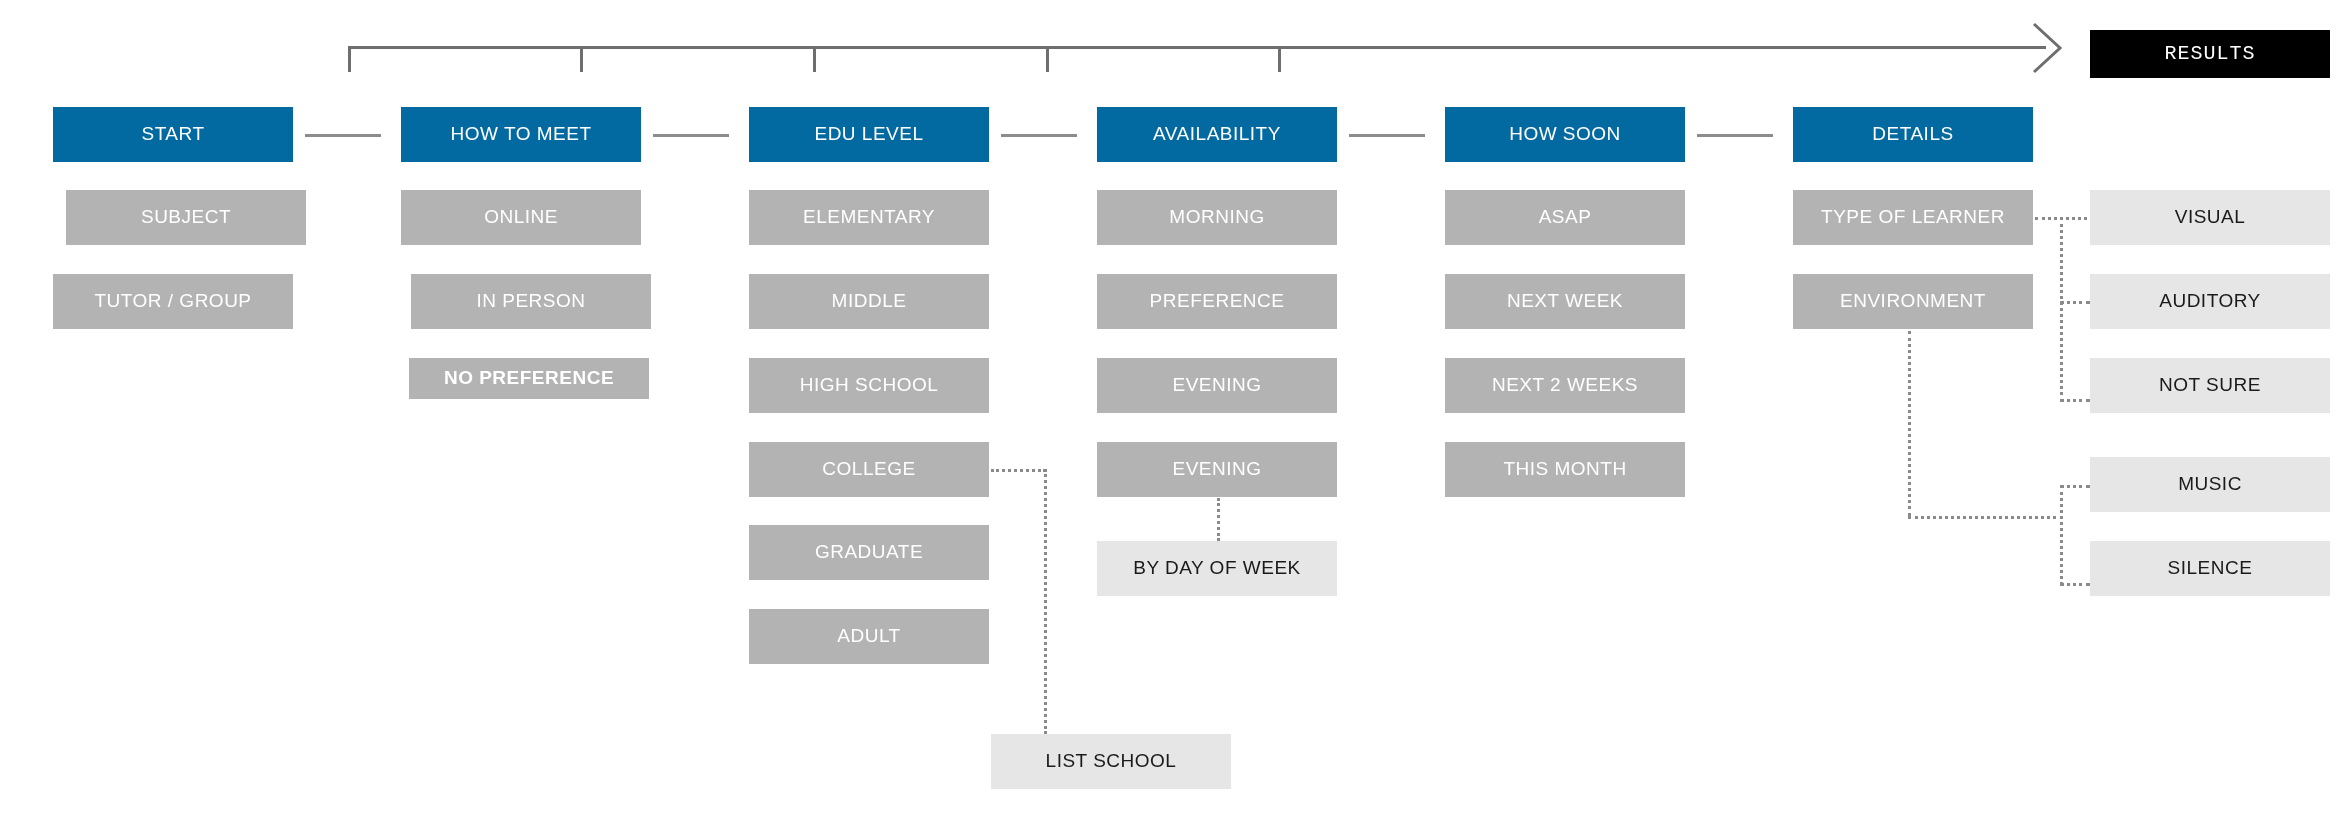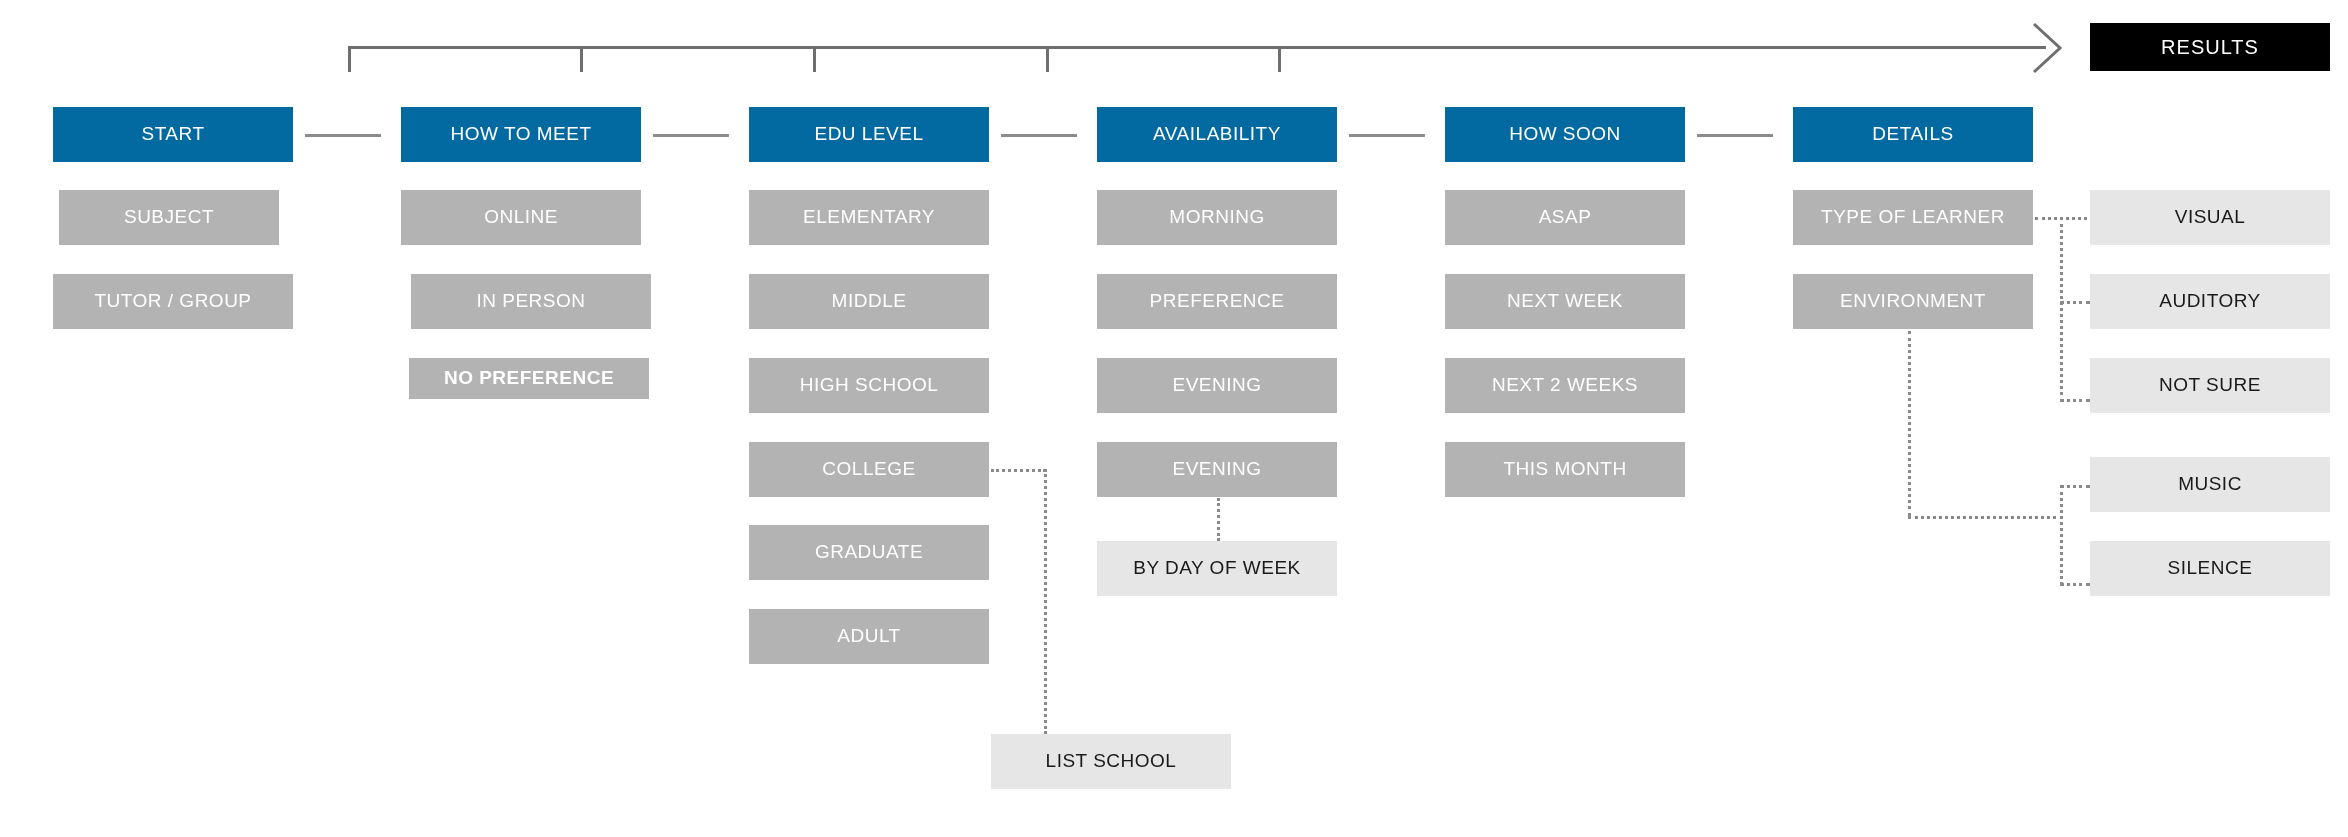--- a/index.html
+++ b/index.html
@@ -36,31 +36,31 @@
   <div class="timeline tl-v" style="left:348px;top:46px;height:26px;"></div>
   <div class="timeline tl-v" style="left:580px;top:46px;height:26px;"></div>
   <div class="timeline tl-v" style="left:813px;top:46px;height:26px;"></div>
   <div class="timeline tl-v" style="left:1046px;top:46px;height:26px;"></div>
   <div class="timeline tl-v" style="left:1278px;top:46px;height:26px;"></div>
 
   <svg class="arrow" style="left:2030px;top:18px;width:50px;height:60px;" viewBox="0 0 50 60">
     <polyline points="4,6 30,30 4,54" fill="none" stroke="#6e6e6e" stroke-width="3"></polyline>
   </svg>
 
-  <div class="node results" style="left:2090px;top:23px;width:240px;height:48px;">RESULTS</div>
+  <div class="node results" style="left:2090px;top:30px;width:240px;height:48px;font-family:Liberation Mono, monospace;">RESULTS</div>
 
   <div class="hconn" style="left:305px;top:134px;width:76px;"></div>
   <div class="hconn" style="left:653px;top:134px;width:76px;"></div>
   <div class="hconn" style="left:1001px;top:134px;width:76px;"></div>
   <div class="hconn" style="left:1349px;top:134px;width:76px;"></div>
   <div class="hconn" style="left:1697px;top:134px;width:76px;"></div>
   <div class="hconn" style="left:2034px;top:134px;width:0px;"></div>
 
   <div class="node stage" style="left:53px;top:107px;width:240px;height:55px;">START</div>
-  <div class="node option" style="left:59px;top:190px;width:220px;height:55px;">SUBJECT</div>
+  <div class="node option" style="left:66px;top:190px;width:240px;height:55px;">SUBJECT</div>
   <div class="node option" style="left:53px;top:274px;width:240px;height:55px;">TUTOR / GROUP</div>
 
   <div class="node stage" style="left:401px;top:107px;width:240px;height:55px;">HOW TO MEET</div>
   <div class="node option" style="left:401px;top:190px;width:240px;height:55px;">ONLINE</div>
   <div class="node option" style="left:411px;top:274px;width:240px;height:55px;">IN PERSON</div>
   <div class="node option" style="left:409px;top:358px;width:240px;height:41px;font-weight:bold;">NO PREFERENCE</div>
 
   <div class="node stage" style="left:749px;top:107px;width:240px;height:55px;">EDU LEVEL</div>
   <div class="node option" style="left:749px;top:190px;width:240px;height:55px;">ELEMENTARY</div>
   <div class="node option" style="left:749px;top:274px;width:240px;height:55px;">MIDDLE</div>

